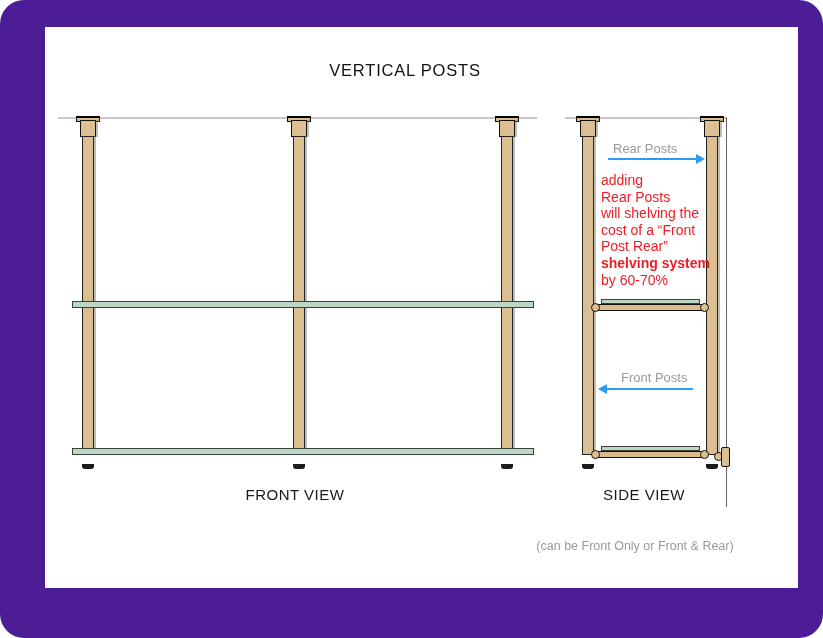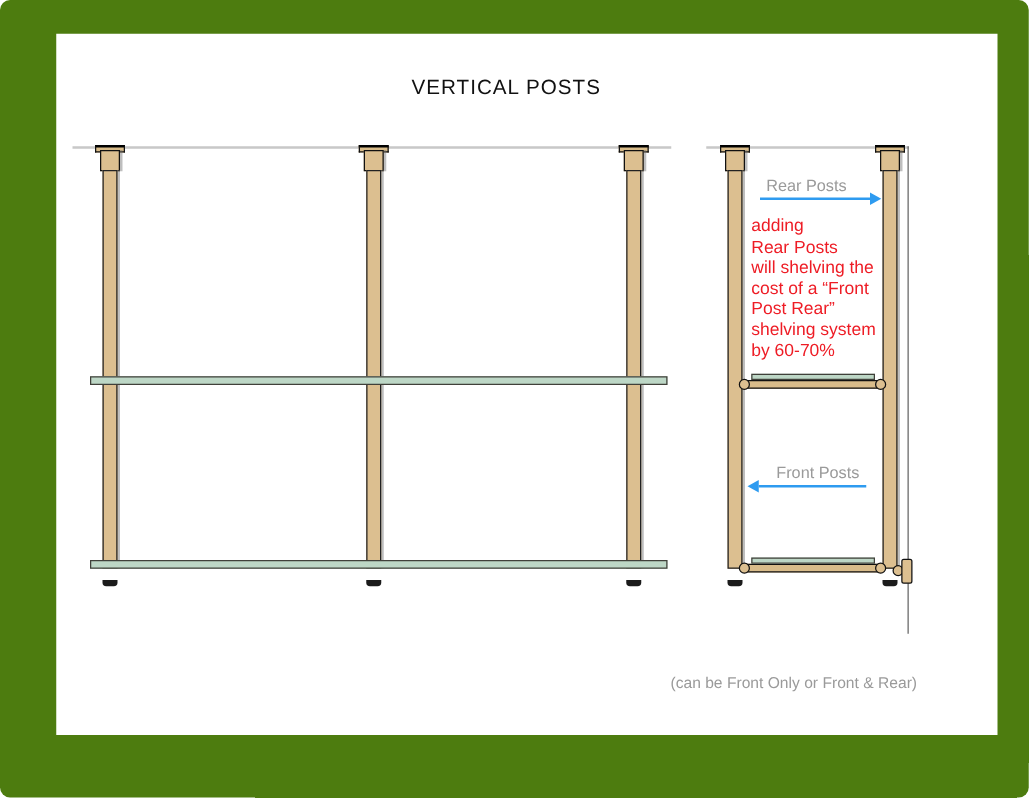--- a/index.html
+++ b/index.html
@@ -1,17 +1,17 @@
 <!DOCTYPE html>
 <html><head>
 <meta charset="utf-8">
 <style>
   html,body{margin:0;padding:0;background:#ffffff;}
   body{width:823px;height:638px;font-family:"Liberation Sans",sans-serif;}
-  .frame{position:absolute;left:0;top:0;width:823px;height:638px;background:#4d7c0f;border-radius:8px;}
+  .frame{position:absolute;left:0;top:0;width:823px;height:638px;background:#4c1d95;border-radius:24px;}
   .page{position:absolute;left:45px;top:27px;width:753px;height:561px;background:#fff;}
 
   .title{position:absolute;left:260px;top:34px;width:200px;text-align:center;
          font-size:16.5px;letter-spacing:.8px;color:#111;}
 
   .guide-line{position:absolute;height:2px;background:#c8c8c8;z-index:1;}
   .fv-ceiling{left:13px;top:90px;width:479px;}
   .sv-ceiling{left:520px;top:90px;width:162px;}
   .wall-line{position:absolute;left:681px;top:90px;width:1px;height:390px;background:#666;z-index:1;}
 
@@ -51,21 +51,21 @@
   .arrow-line{position:absolute;height:2px;background:#2e9bf0;z-index:5;}
   .arrow-head{position:absolute;width:0;height:0;border-top:5px solid transparent;
               border-bottom:5px solid transparent;z-index:5;}
   .rear-arrow-line{left:563px;top:131px;width:88px;}
   .rear-arrow-head{left:651px;top:127px;border-left:9px solid #2e9bf0;}
   .front-arrow-line{left:562px;top:361px;width:86px;}
   .front-arrow-head{left:553px;top:357px;border-right:9px solid #2e9bf0;}
 
   .red-note{position:absolute;left:556px;top:145px;width:120px;color:#ee1c25;
             font-size:14px;line-height:16.6px;z-index:5;}
-  .red-note .bold{font-weight:normal;}
+  .red-note .bold{font-weight:bold;}
 </style>
 </head>
 <body>
 
 <div class="frame">
   <div class="page">
 
     <div class="title">VERTICAL POSTS</div>
 
     <div class="guide-line fv-ceiling"></div>
@@ -85,20 +85,21 @@
     <div class="post" style="left:450px">
       <div class="plate"></div>
       <div class="cap"></div>
       <div class="shaft"></div>
       <div class="foot"></div>
     </div>
 
     <div class="shelf mid"></div>
     <div class="shelf bot"></div>
 
+    <div class="view-label fv-label">FRONT VIEW</div>
 
     <div class="guide-line sv-ceiling"></div>
     <div class="wall-line"></div>
 
     <div class="post" style="left:531px">
       <div class="plate"></div>
       <div class="cap"></div>
       <div class="shaft"></div>
       <div class="foot"></div>
     </div>
@@ -114,20 +115,21 @@
     <div class="knob" style="left:546px;top:276px"></div>
     <div class="knob" style="left:655px;top:276px"></div>
 
     <div class="sv-beam" style="top:424px"></div>
     <div class="sv-plank" style="top:419px"></div>
     <div class="knob" style="left:546px;top:423px"></div>
     <div class="knob" style="left:655px;top:423px"></div>
     <div class="knob" style="left:669px;top:425px"></div>
     <div class="bracket"></div>
 
+    <div class="view-label sv-label">SIDE VIEW</div>
 
     <div class="gray-note rear-label">Rear Posts</div>
     <div class="arrow-line rear-arrow-line"></div>
     <div class="arrow-head rear-arrow-head"></div>
 
     <div class="gray-note front-label">Front Posts</div>
     <div class="arrow-line front-arrow-line"></div>
     <div class="arrow-head front-arrow-head"></div>
 
     <div class="red-note">

